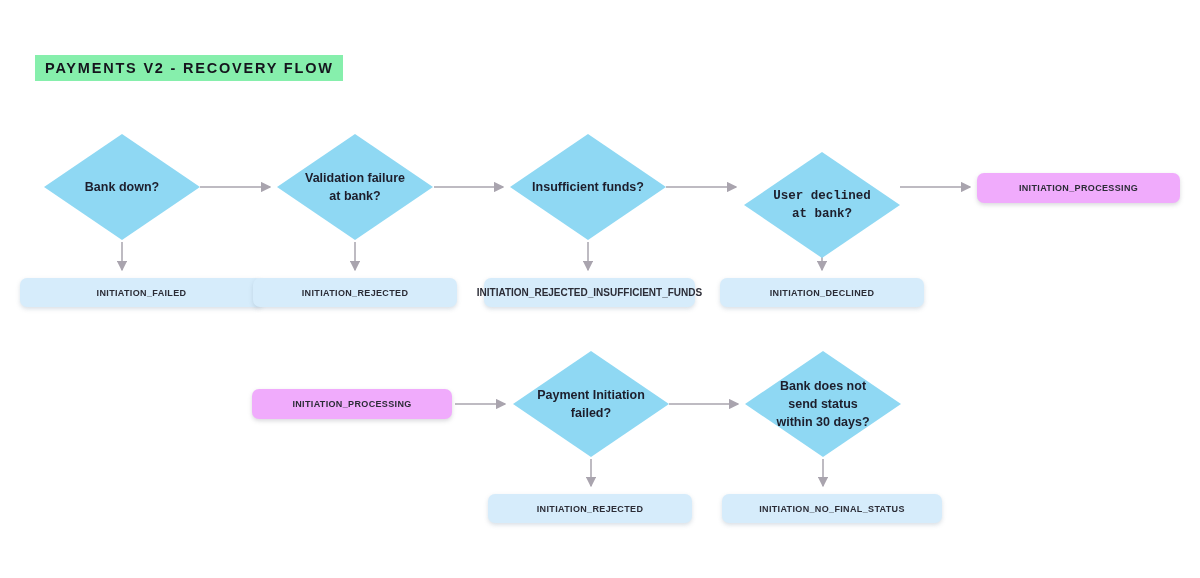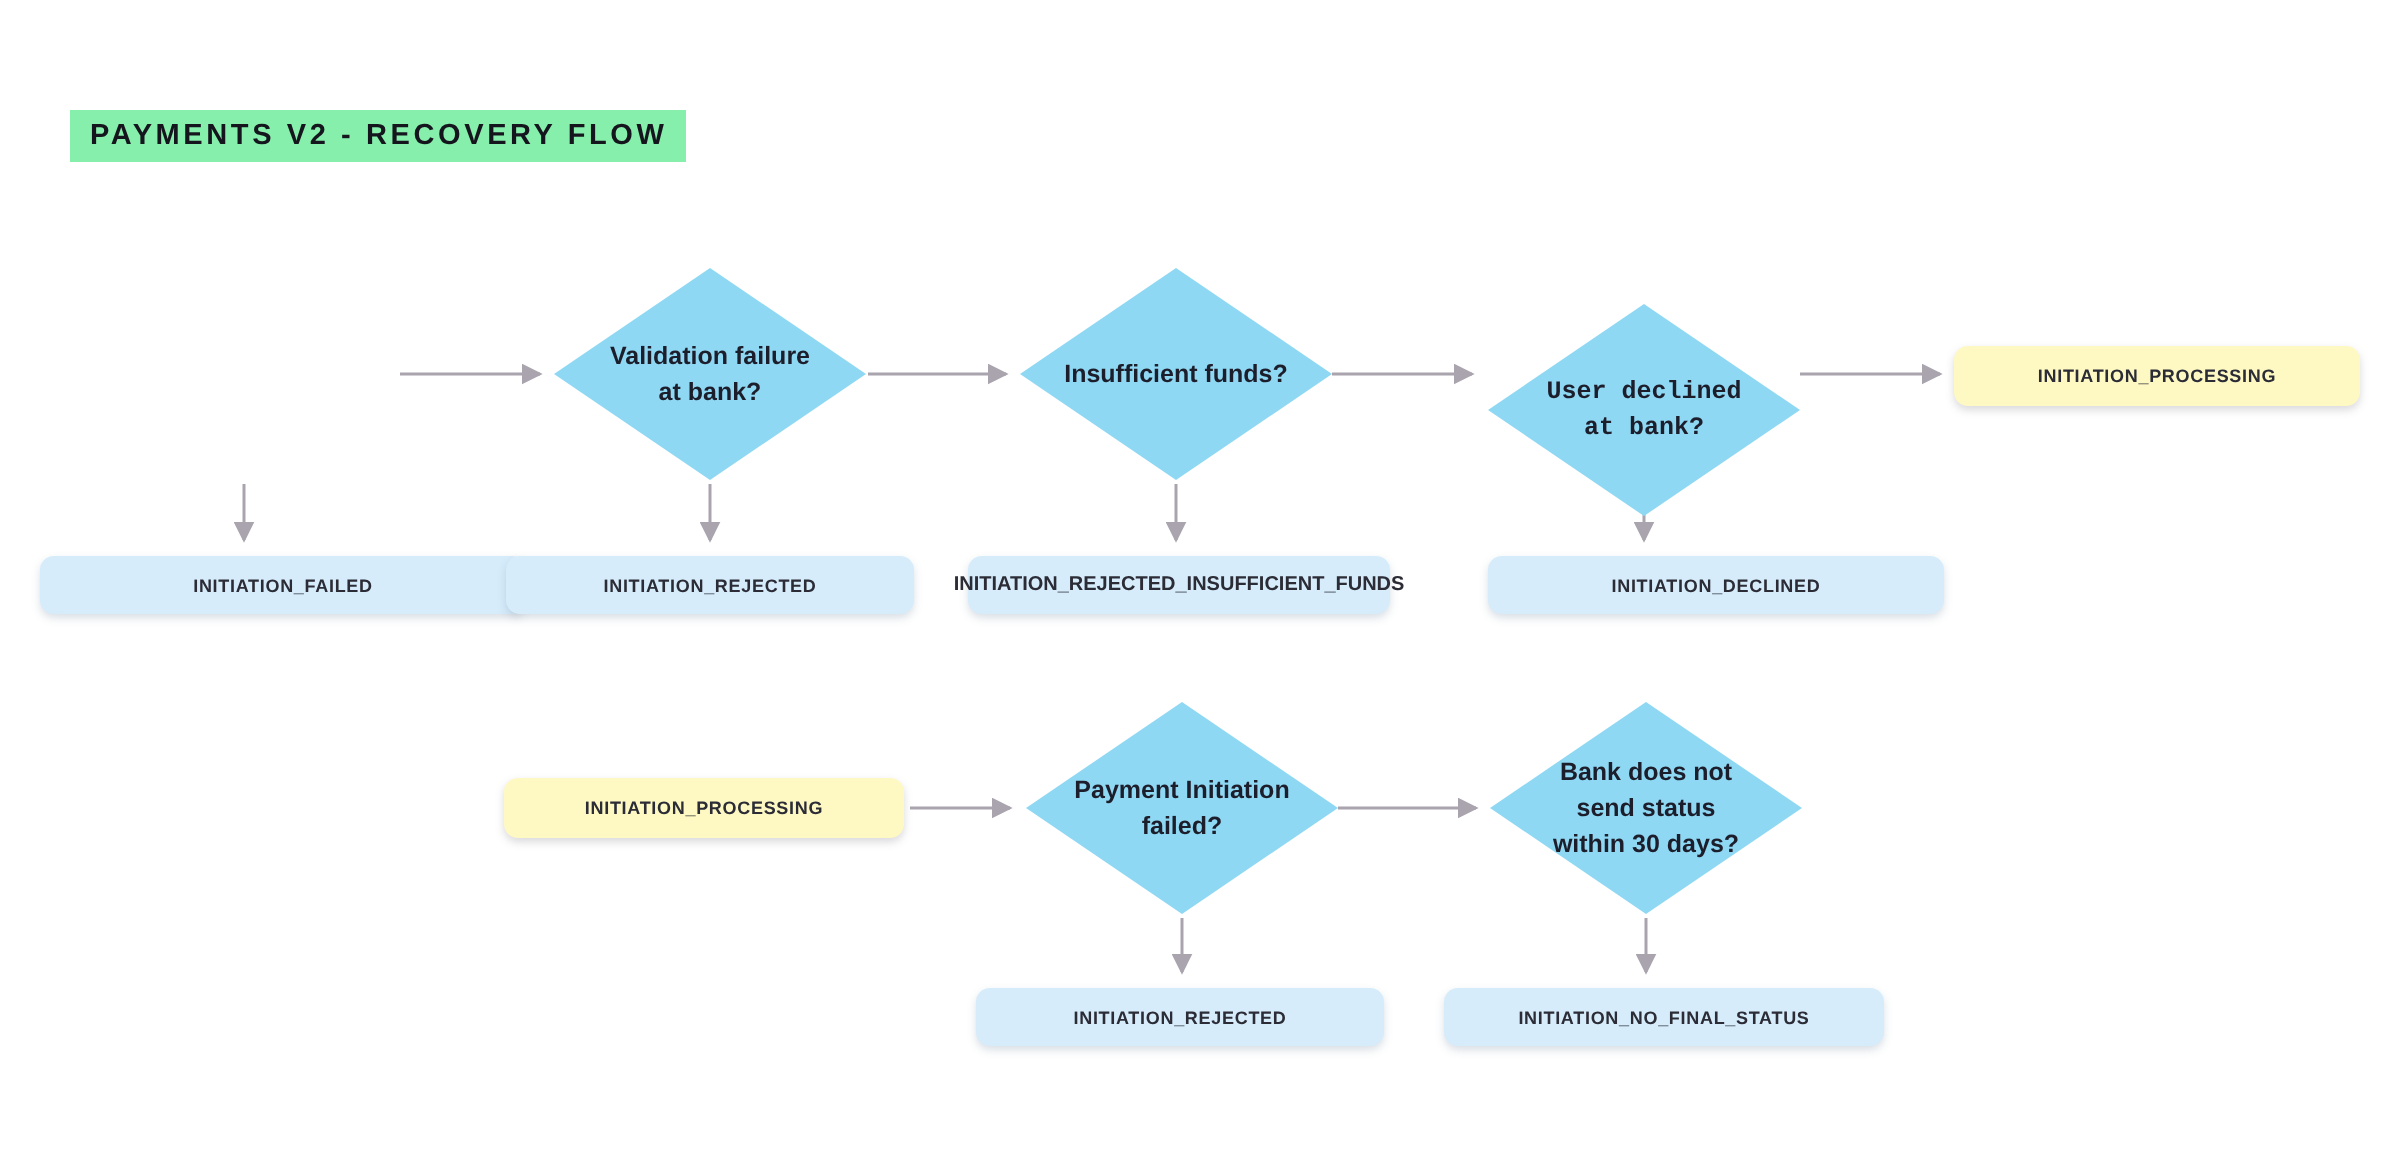--- a/index.html
+++ b/index.html
@@ -49,21 +49,21 @@
     align-items: center;
     justify-content: center;
     color: #2b2c36;
     font-size: 9px;
     font-weight: 700;
     letter-spacing: 0.35px;
     white-space: nowrap;
     box-shadow: 0 2px 4px rgba(130, 150, 170, 0.30);
   }
   .pill.status { background: #d6ecfb; }
-  .pill.process { background: #fef9c3; box-shadow: 0 2px 4px rgba(120,120,130,0.28); }
+  .pill.process { background: #f0abfc; box-shadow: 0 2px 4px rgba(120,120,130,0.28); }
   .pill.long { font-size: 10px; letter-spacing: 0; }
 </style>
 </head>
 <body>
 
 <div class="canvas">
 
   <div class="title">PAYMENTS V2 - RECOVERY FLOW</div>
 
   <svg class="edges" width="1200" height="578" viewBox="0 0 1200 578">
@@ -79,30 +79,31 @@
     <line x1="122" y1="242" x2="122" y2="270" marker-end="url(#arrow)"></line>
     <line x1="355" y1="242" x2="355" y2="270" marker-end="url(#arrow)"></line>
     <line x1="588" y1="242" x2="588" y2="270" marker-end="url(#arrow)"></line>
     <line x1="822" y1="242" x2="822" y2="270" marker-end="url(#arrow)"></line>
     <line x1="455" y1="404" x2="505" y2="404" marker-end="url(#arrow)"></line>
     <line x1="669" y1="404" x2="738" y2="404" marker-end="url(#arrow)"></line>
     <line x1="591" y1="459" x2="591" y2="486" marker-end="url(#arrow)"></line>
     <line x1="823" y1="459" x2="823" y2="486" marker-end="url(#arrow)"></line>
   </svg>
 
+  <div class="diamond" style="left:44px; top:134px;">Bank down?</div>
   <div class="diamond" style="left:277px; top:134px;">Validation failure
 at bank?</div>
   <div class="diamond" style="left:510px; top:134px;">Insufficient funds?</div>
   <div class="diamond" style="left:744px; top:152px;font-family:Liberation Mono, monospace;">User declined
 at bank?</div>
 
   <div class="pill status" style="left:20px; top:278px; width:243px;">INITIATION_FAILED</div>
   <div class="pill status" style="left:253px; top:278px; width:204px;">INITIATION_REJECTED</div>
   <div class="pill status long" style="left:484px; top:278px; width:211px;">INITIATION_REJECTED_INSUFFICIENT_FUNDS</div>
-  <div class="pill status" style="left:744px; top:278px; width:228px;">INITIATION_DECLINED</div>
+  <div class="pill status" style="left:720px; top:278px; width:204px;">INITIATION_DECLINED</div>
 
   <div class="pill process" style="left:977px; top:173px; width:203px; height:30px;">INITIATION_PROCESSING</div>
   <div class="pill process" style="left:252px; top:389px; width:200px; height:30px;">INITIATION_PROCESSING</div>
 
   <div class="diamond" style="left:513px; top:351px;">Payment Initiation
 failed?</div>
   <div class="diamond" style="left:745px; top:351px;">Bank does not
 send status
 within 30 days?</div>
 

